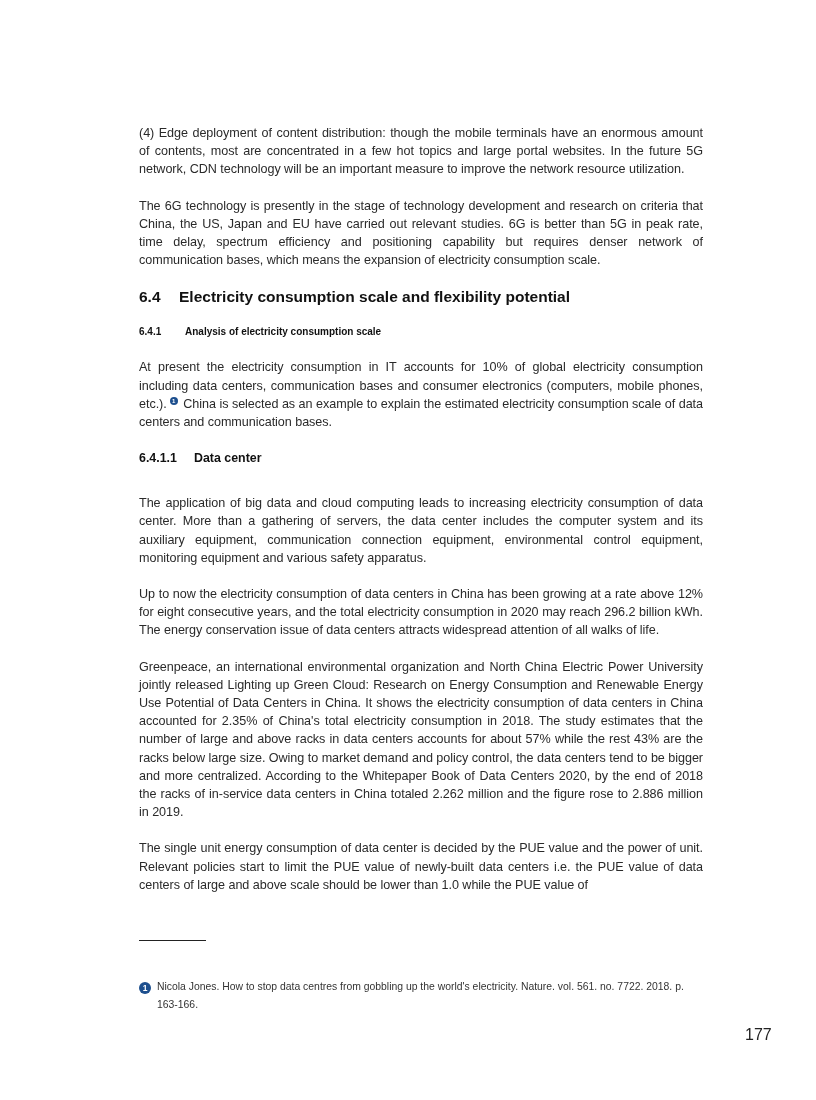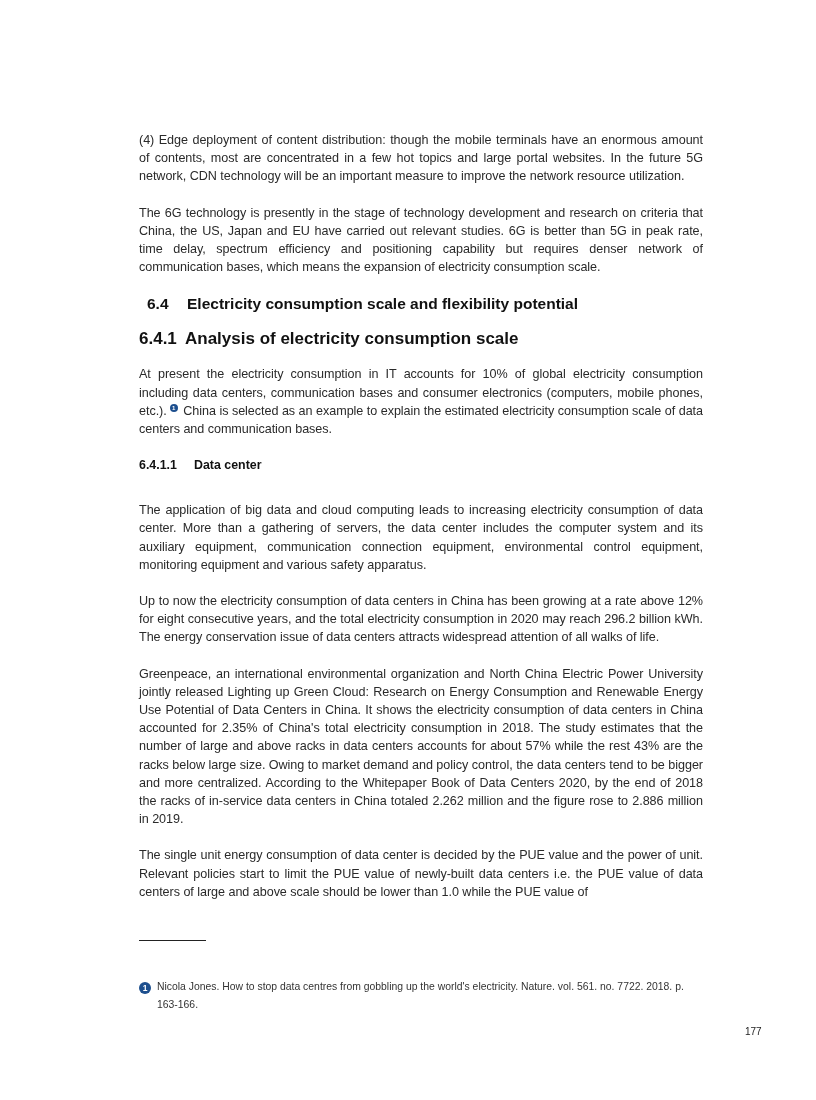--- a/index.html
+++ b/index.html
@@ -4,28 +4,28 @@
   <style>
     html, body { margin: 0; padding: 0; background: #ffffff; }
     body { width: 816px; height: 1100px; position: relative; overflow: hidden; }
     .page {
       position: absolute; left: 139px; top: 124px; width: 564px;
       font-family: "Liberation Sans", sans-serif;
       color: #2a2a2a;
     }
     .para {
       font-size: 12.6px; line-height: 18.2px; text-align: justify;
-      margin: 7px 0 18px 0; letter-spacing: -0.05px;
+      margin: 0 0 18px 0; letter-spacing: -0.05px;
     }
     .h2 {
       font-size: 15.5px; font-weight: bold; color: #111;
-      margin: 0 0 16px 8px; line-height: 20px;
+      margin: 0 0 16px 0; line-height: 20px;
     }
     .h3 {
-      font-size: 17px; font-weight: bold; color: #111;
+      font-size: 10px; font-weight: bold; color: #111;
       margin: 0 0 17px 0; line-height: 18px;
     }
     .h4 {
       font-size: 12.4px; font-weight: bold; color: #111;
       margin: 0 0 27px 0; line-height: 18px;
     }
     .num { display: inline-block; }
     .h2 .num { width: 40px; }
     .h3 .num { width: 46px; }
     .h4 .num { width: 55px; }
@@ -46,21 +46,21 @@
       padding-left: 18px; box-sizing: border-box; text-indent: -18px; margin-top: 28px;
     }
     .footnote .fn-icon {
       display: inline-block; width: 12px; height: 12px; border-radius: 50%;
       background: #1d4f8e; color: #fff; font-size: 8.5px; line-height: 12px;
       text-align: center; font-weight: bold; margin-right: 6px; text-indent: 0;
       vertical-align: -1px;
     }
     .page-number {
       position: absolute; left: 745px; top: 1026px;
-      font-family: "Liberation Sans", sans-serif; font-size: 10px; color: #222;
+      font-family: "Liberation Sans", sans-serif; font-size: 16px; color: #222;
     }
   </style>
 </head>
 <body>
 
 <div class="page">
   <p class="para">(4) Edge deployment of content distribution: though the mobile terminals have an enormous amount of contents, most are concentrated in a few hot topics and large portal websites. In the future 5G network, CDN technology will be an important measure to improve the network resource utilization.</p>
   <p class="para">The 6G technology is presently in the stage of technology development and research on criteria that China, the US, Japan and EU have carried out relevant studies. 6G is better than 5G in peak rate, time delay, spectrum efficiency and positioning capability but requires denser network of communication bases, which means the expansion of electricity consumption scale.</p>
 
   <h2 class="h2">

